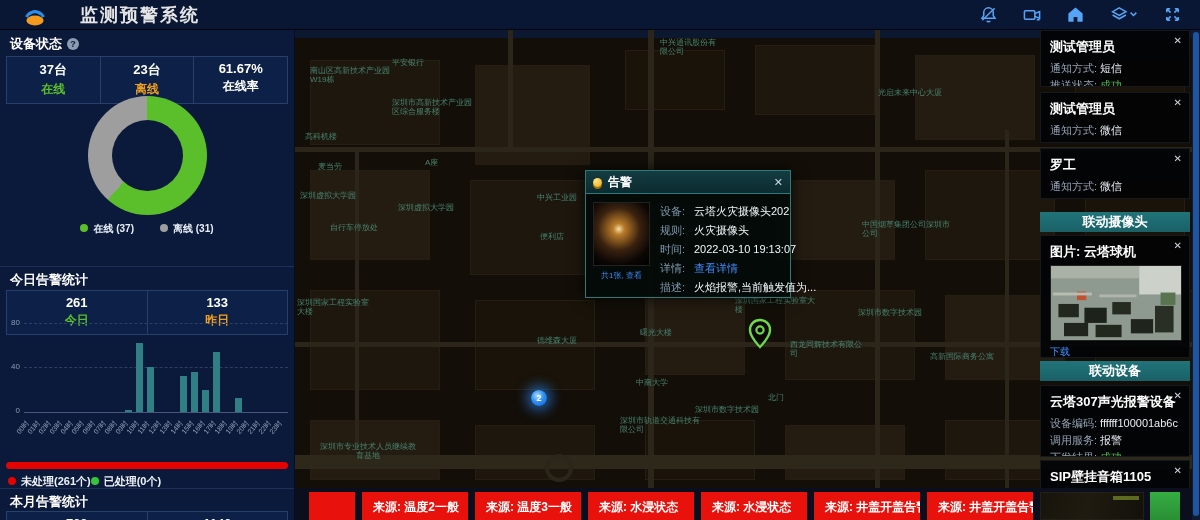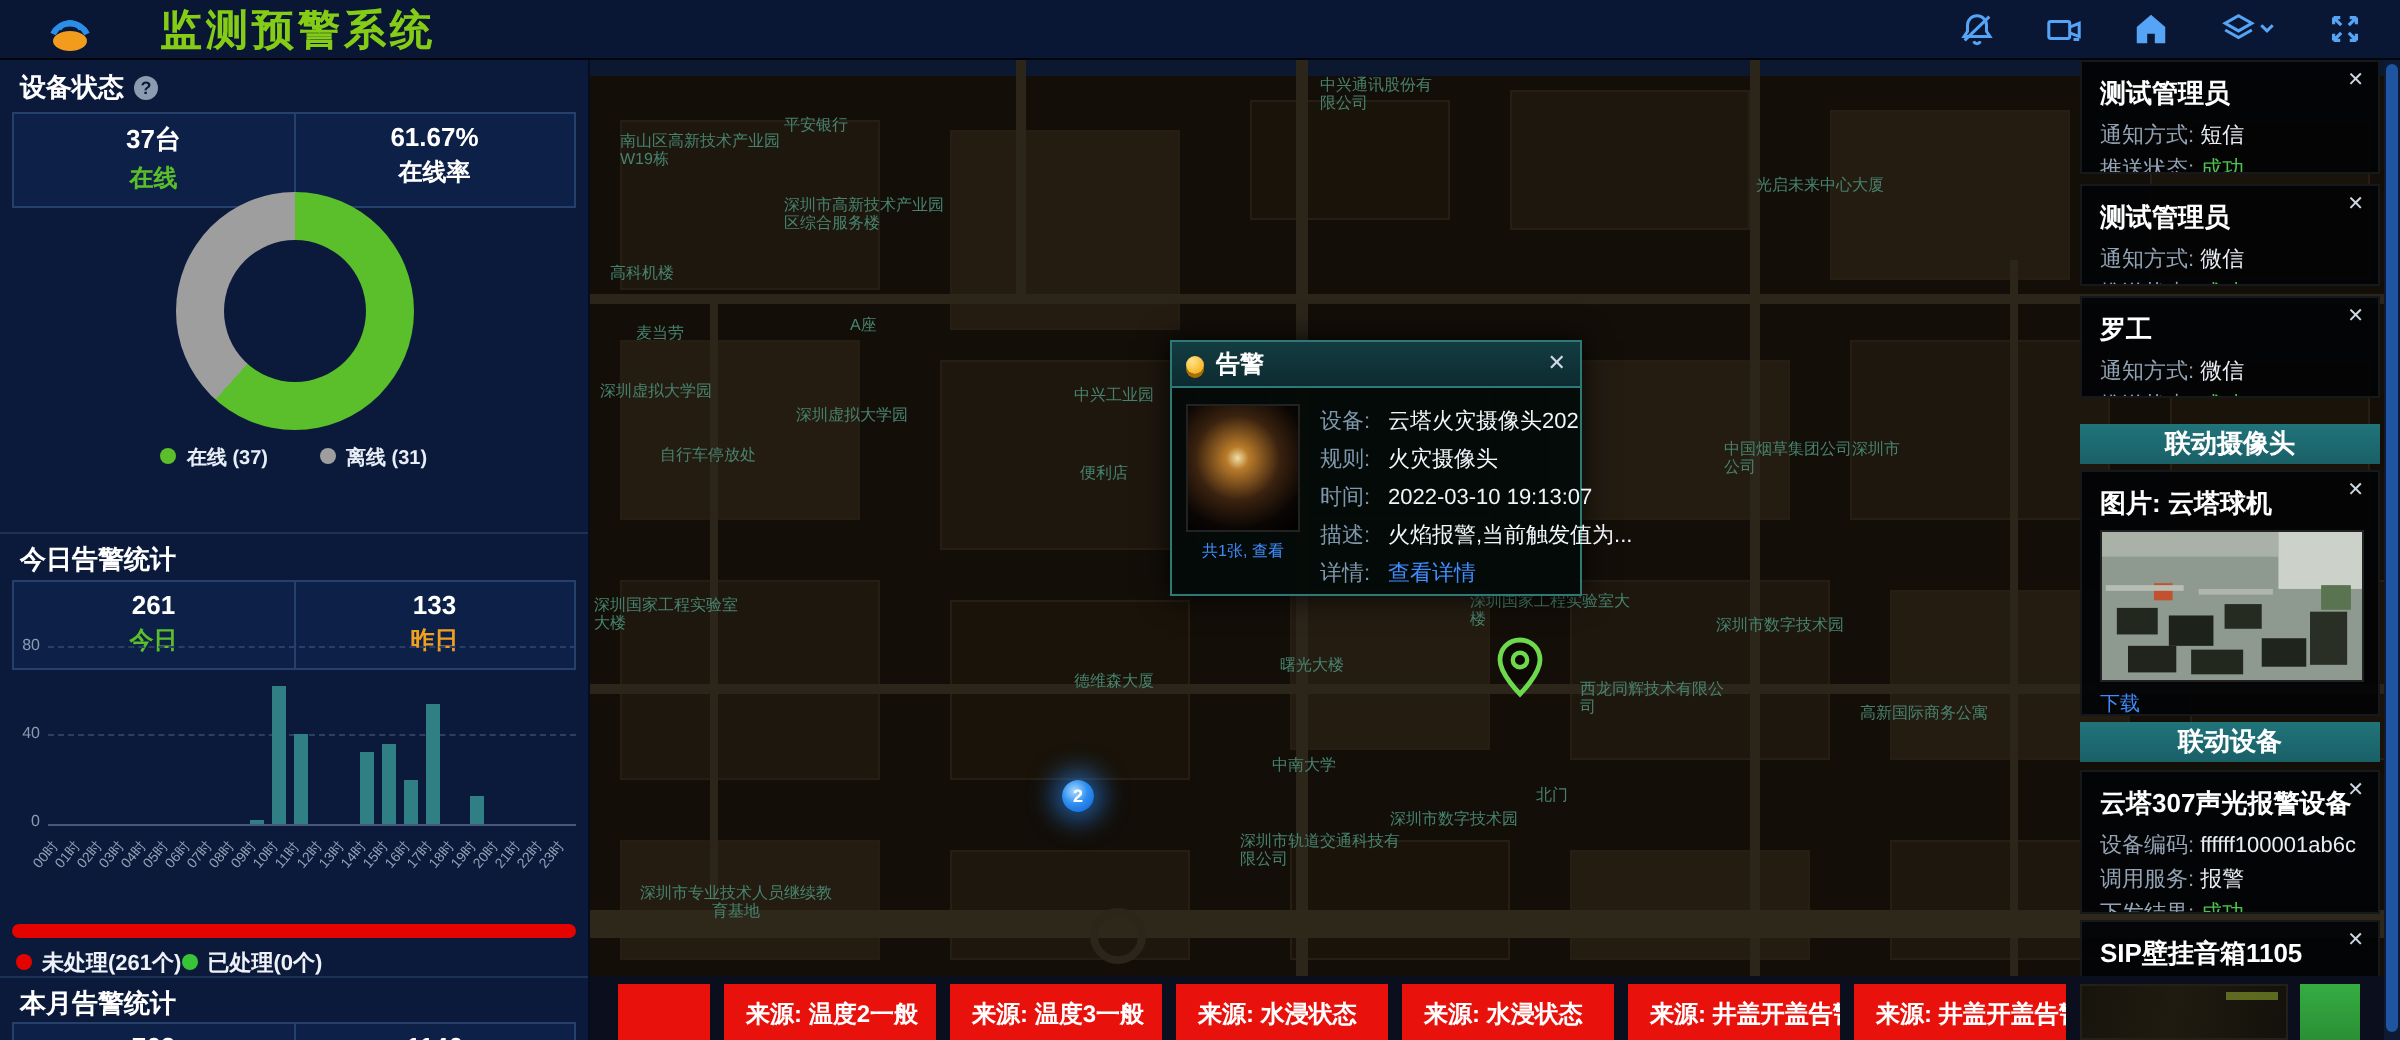--- a/index.html
+++ b/index.html
@@ -3,21 +3,21 @@
 <meta charset="utf-8">
 <style>
   * { margin:0; padding:0; box-sizing:border-box; }
   html,body { background:#05080f; }
   body { font-family:"Liberation Sans","DejaVu Sans",sans-serif; }
   .stage { position:relative; width:1200px; height:520px; overflow:hidden; background:#0a1228; }
 
   
   .hdr { position:absolute; left:0; top:0; width:1200px; height:30px; background:#0a1734; border-bottom:1px solid #02050c; z-index:10; display:flex; align-items:center; }
   .logo { margin-left:22px; width:26px; height:26px; }
-  .hdr-title { margin-left:32px; color:#84cc16; font-size:21px; font-weight:bold; letter-spacing:2px; }
+  .hdr-title { margin-left:32px; color:#e5e5e5; font-size:18px; font-weight:bold; letter-spacing:2px; }
   .hdr-icons { margin-left:auto; margin-right:18px; display:flex; align-items:center; gap:24px; }
   .hdr-icons svg { display:block; }
 
   
   .lpanel { position:absolute; left:0; top:30px; width:295px; height:490px; background:#0b1a3a; border-right:1px solid #060d1e; z-index:9; }
   .sec-hd { position:absolute; left:0; right:0; height:22px; border-top:1px solid #1c3156; color:#fff; font-size:13px; font-weight:bold; padding:5px 0 0 10px; display:flex; align-items:center; gap:5px; }
   .help { width:12px; height:12px; border-radius:50%; background:#8d9bb0; color:#0b1a3a; font-size:9px; font-weight:bold; text-align:center; line-height:12px; }
   .stat-table { position:absolute; left:6px; right:6px; border:1px solid #24406b; background:#0d2047; display:flex; }
   .stat-cell { flex:1; border-left:1px solid #24406b; text-align:center; padding:4px 0 5px; overflow:hidden; }
   .stat-cell:first-child { border-left:none; }
@@ -185,26 +185,26 @@
             </div>
             <div class="prow">
               <span class="pl">规则:</span>
               <span class="pv">火灾摄像头</span>
             </div>
             <div class="prow">
               <span class="pl">时间:</span>
               <span class="pv">2022-03-10 19:13:07</span>
             </div>
             <div class="prow">
+              <span class="pl">详情:</span>
+              <span class="pv link">查看详情</span>
+            </div>
+            <div class="prow">
               <span class="pl">描述:</span>
               <span class="pv">火焰报警,当前触发值为...</span>
-            </div>
-            <div class="prow">
-              <span class="pl">详情:</span>
-              <span class="pv link">查看详情</span>
             </div>
           </div>
       </div>
     </div>
   </div>
 
   <div class="hdr">
     <svg class="logo" viewBox="0 0 26 26">
       <ellipse cx="13" cy="18.5" rx="8.5" ry="5" fill="#f39b1d"></ellipse>
       <path d="M4.5 15 A 9.5 9.5 0 0 1 21.5 15" stroke="#2b8fe8" stroke-width="3" fill="none"></path>
@@ -242,20 +242,24 @@
 
   <div class="lpanel">
     <div class="sec-hd" style="top:0;border-top:none">
       <span>设备状态</span>
       <span class="help">?</span>
     </div>
     <div class="stat-table" style="top:26px" id="devStats">
         <div class="stat-cell">
           <div class="stat-value">37台</div>
           <div class="stat-lab" style="color: rgb(90, 191, 42);">在线</div>
+        </div>
+        <div class="stat-cell">
+          <div class="stat-value">23台</div>
+          <div class="stat-lab" style="color: rgb(240, 160, 32);">离线</div>
         </div>
         <div class="stat-cell">
           <div class="stat-value">61.67%</div>
           <div class="stat-lab" style="color: rgb(255, 255, 255);">在线率</div>
         </div>
       </div>
     <div class="donut" id="donut" style="background: conic-gradient(rgb(90, 191, 42) 0deg, rgb(90, 191, 42) 222deg, rgb(158, 158, 158) 222deg, rgb(158, 158, 158) 360deg);">
       <div class="donut-hole"></div>
     </div>
     <div class="legend" style="top:192px" id="donutLegend">

